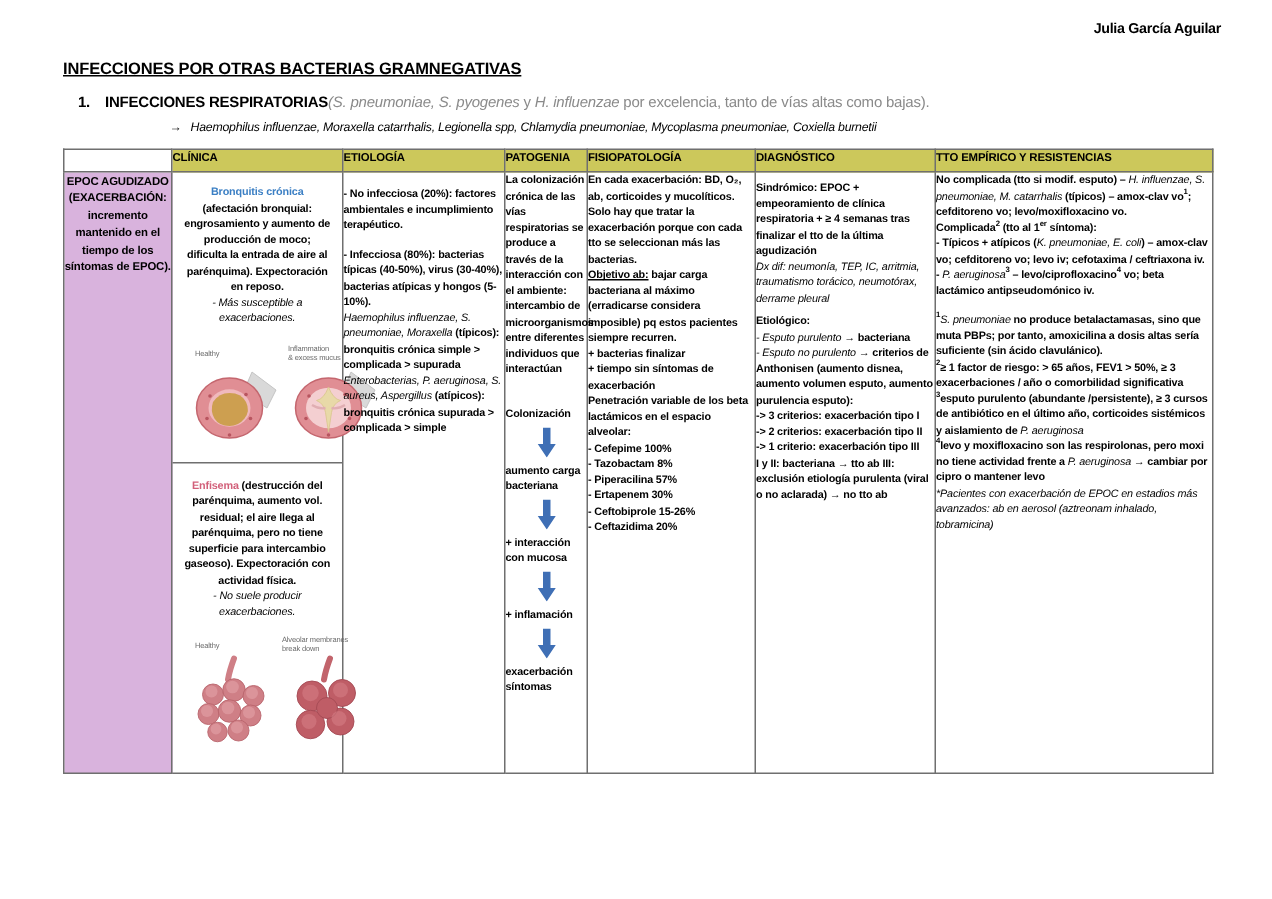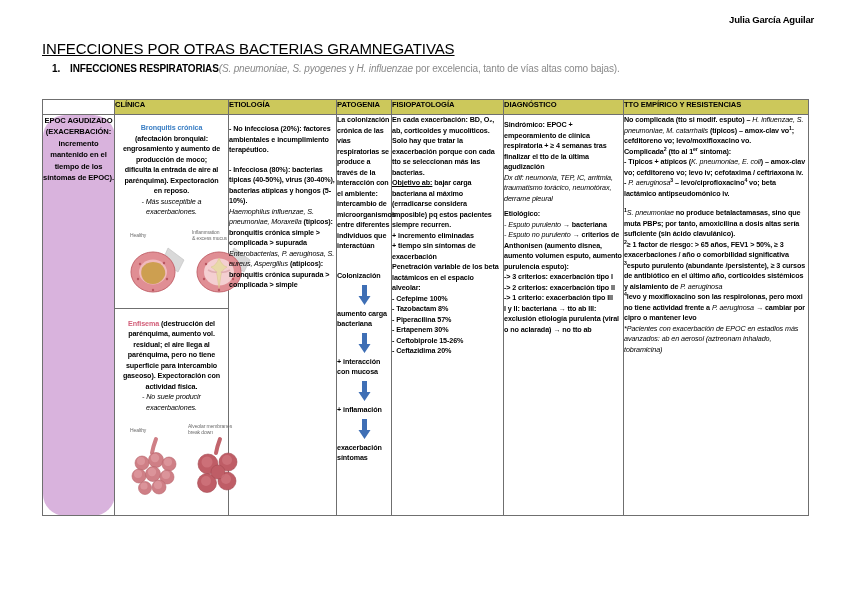--- a/index.html
+++ b/index.html
@@ -26,22 +26,22 @@
     top: 14px;
     right: 34px;
     font-size: 9.5px;
     font-weight: bold;
     letter-spacing: -0.2px;
   }
   .doc-title {
     position: absolute;
     top: 40px;
     left: 42px;
-    font-size: 15px;
-    font-weight: normal;
+    font-size: 11px;
+    font-weight: bold;
     text-decoration: underline;
     letter-spacing: -0.1px;
     text-align: right;
   }
   .section-line {
     position: absolute;
     top: 63px;
     left: 52px;
     font-size: 10px;
     letter-spacing: -0.15px;
@@ -103,21 +103,20 @@
   }
   td.rowlabel {
     background: #d9b3dd;
     text-align: center;
     font-size: 7.6px;
     font-weight: bold;
     line-height: 1.5;
     padding: 4px 3px;
     vertical-align: middle;
     letter-spacing: -0.1px;
-    border-radius: 22px;
   }
   td.cell {
     font-size: 7.2px;
     line-height: 1.46;
     padding: 7px 6px;
     letter-spacing: -0.1px;
   }
   td.clinica-cell { padding: 0; text-align: center; }
 
   .clin-block {
@@ -169,20 +168,23 @@
 <div class="page">
 
   <div class="author">Julia García Aguilar</div>
 
   <div class="doc-title">INFECCIONES POR OTRAS BACTERIAS GRAMNEGATIVAS</div>
 
   <div class="section-line">
     <span class="section-num">1.</span><span class="section-title">INFECCIONES RESPIRATORIAS</span><span class="section-paren"><span>(</span><span>S. pneumoniae, S. pyogenes</span><span class="nonital"> y </span><span>H. influenzae</span><span class="nonital"> por excelencia, tanto de vías altas como bajas).</span></span>
   </div>
 
+  <div class="arrow-line">
+    <span class="arrow-glyph">→</span><span>Haemophilus influenzae, Moraxella catarrhalis, Legionella spp, Chlamydia pneumoniae, Mycoplasma pneumoniae, Coxiella burnetii</span>
+  </div>
 
   <table class="main">
     <colgroup>
       <col style="width:72px">
       <col style="width:114px">
       <col style="width:108px">
       <col style="width:55px">
       <col style="width:112px">
       <col style="width:120px">
       <col style="width:185px">
@@ -335,21 +337,21 @@
             <div class="node">exacerbación síntomas</div>
           </div>
         </td>
 
         <td class="cell">
           <p class="t b para">En cada exacerbación: BD, O₂, ab, corticoides y mucolíticos.</p>
           <p class="t b para">Solo hay que tratar la exacerbación porque con cada tto se seleccionan más las bacterias.</p>
           <p class="t para">
             <span class="b u">Objetivo ab:</span><span class="b"> bajar carga bacteriana al máximo (erradicarse considera imposible) pq estos pacientes siempre recurren.</span>
           </p>
-          <p class="t b">+ incremento eliminadas</p>
+          <p class="t b">+ bacterias finalizar</p>
           <p class="t b para">+ tiempo sin síntomas de exacerbación</p>
           <p class="t b">Penetración variable de los beta lactámicos en el espacio alveolar:</p>
           <p class="t b">- Cefepime 100%</p>
           <p class="t b">- Tazobactam 8%</p>
           <p class="t b">- Piperacilina 57%</p>
           <p class="t b">- Ertapenem 30%</p>
           <p class="t b">- Ceftobiprole 15-26%</p>
           <p class="t b">- Ceftazidima 20%</p>
         </td>
 

